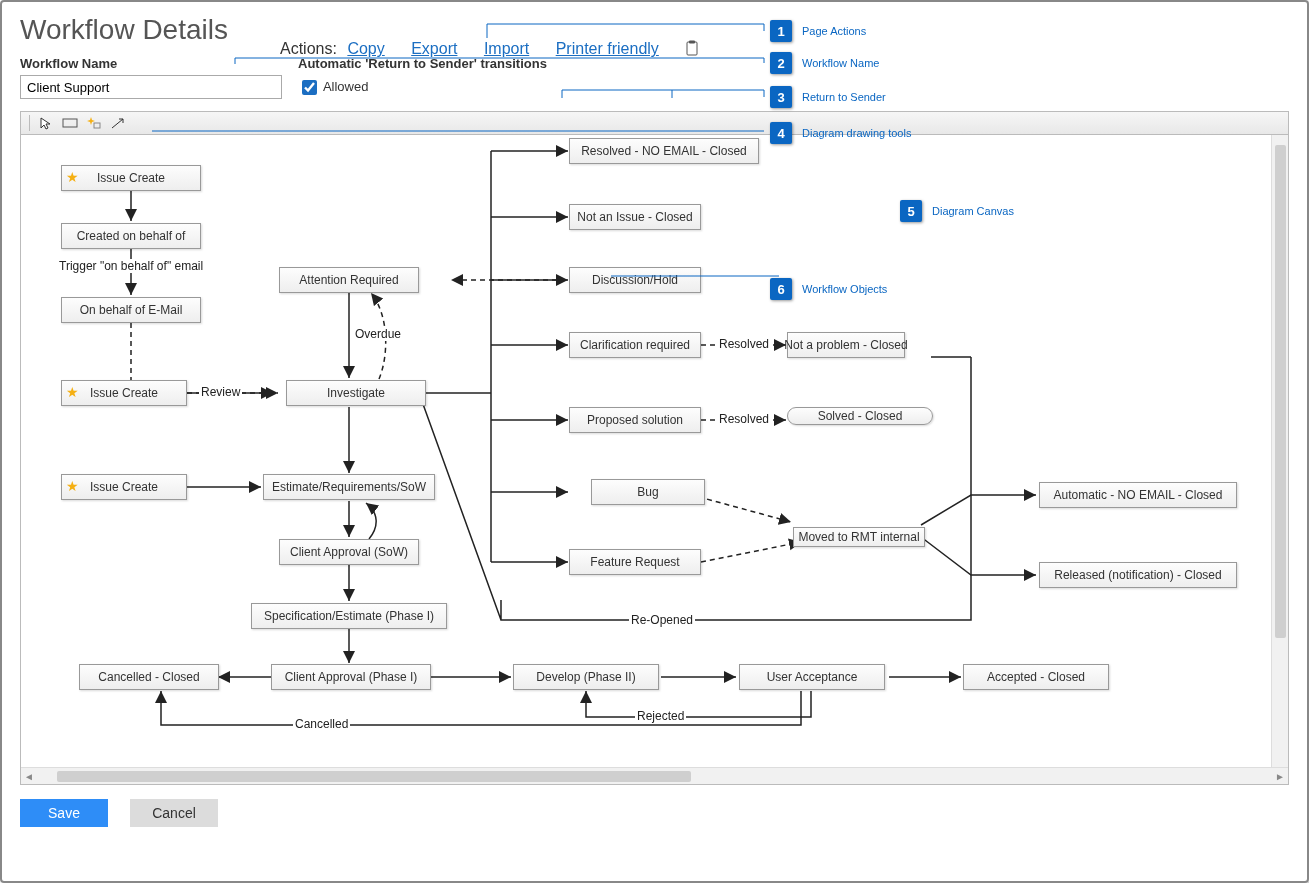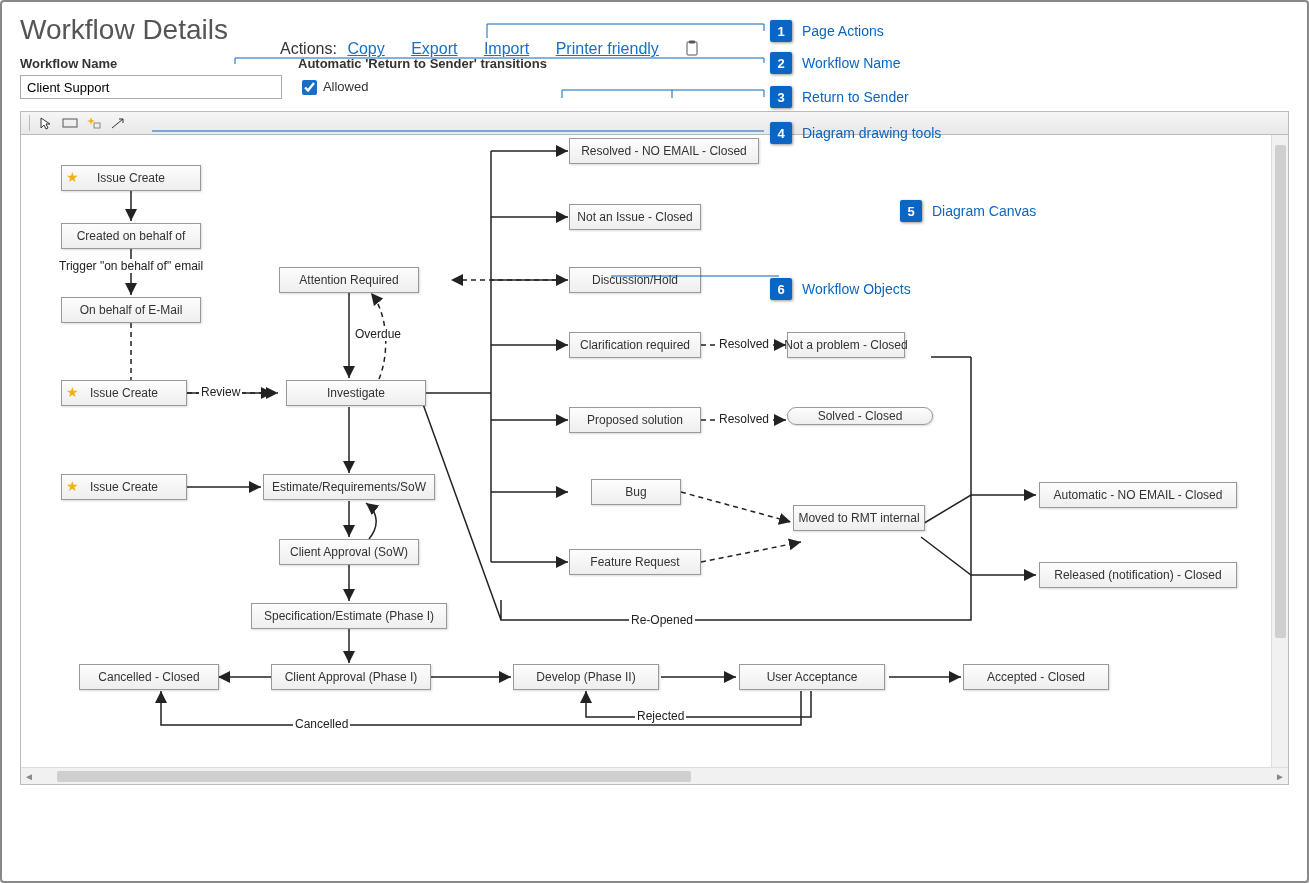--- a/index.html
+++ b/index.html
@@ -183,21 +183,21 @@
     font-weight: bold;
     font-size: 13px;
     display: flex; align-items: center; justify-content: center;
     border-radius: 2px;
     box-shadow: 1px 1px 3px rgba(0,0,0,0.4);
   }
   .callout .lbl {
     color: #0a66c2;
     font-weight: 500;
     margin-left: 10px;
-    font-size: 14px;
+    font-size: 11px;
   }
   svg.conn {
     position: absolute;
     top: 0; left: 0;
     pointer-events: none;
   }
 </style>
 </head>
 <body>
 
@@ -449,24 +449,24 @@
       <div class="node" style="left:766px; top:197px; width:118px; height:26px;">
           <span>Not a problem - Closed</span>
         </div>
       <div class="node" style="left:548px; top:272px; width:132px; height:26px;">
           <span>Proposed solution</span>
         </div>
       <div class="txt" style="left:696px; top:277px;">Resolved</div>
       <div class="node" style="left:766px; top:272px; width:146px; height:18px;border-radius:12px;">
           <span>Solved - Closed</span>
         </div>
-      <div class="node" style="left:570px; top:344px; width:90px; height:26px;">
+      <div class="node" style="left:570px; top:344px; width:114px; height:26px;">
           <span>Bug</span>
         </div>
-      <div class="node" style="left:772px; top:370px; width:132px; height:26px;justify-content:center;">
+      <div class="node" style="left:772px; top:392px; width:132px; height:20px;justify-content:center;">
           <span>Moved to RMT internal</span>
         </div>
       <div class="node" style="left:548px; top:414px; width:132px; height:26px;">
           <span>Feature Request</span>
         </div>
       <div class="node" style="left:1018px; top:347px; width:198px; height:26px;">
           <span>Automatic - NO EMAIL - Closed</span>
         </div>
       <div class="node" style="left:1018px; top:427px; width:198px; height:26px;">
           <span>Released (notification) - Closed</span>
@@ -479,14 +479,18 @@
         <div class="thumb"></div>
       </div>
     <div class="hscroll">
       <div class="arrow">◄</div>
       <div class="thumb"></div>
       <div style="flex:1"></div>
       <div class="arrow">►</div>
     </div>
   </div>
 
+  <div class="buttons">
+    <button class="btn btn-primary">Save</button>
+    <button class="btn btn-secondary">Cancel</button>
+  </div>
 
 </div>
 
 </body></html>

